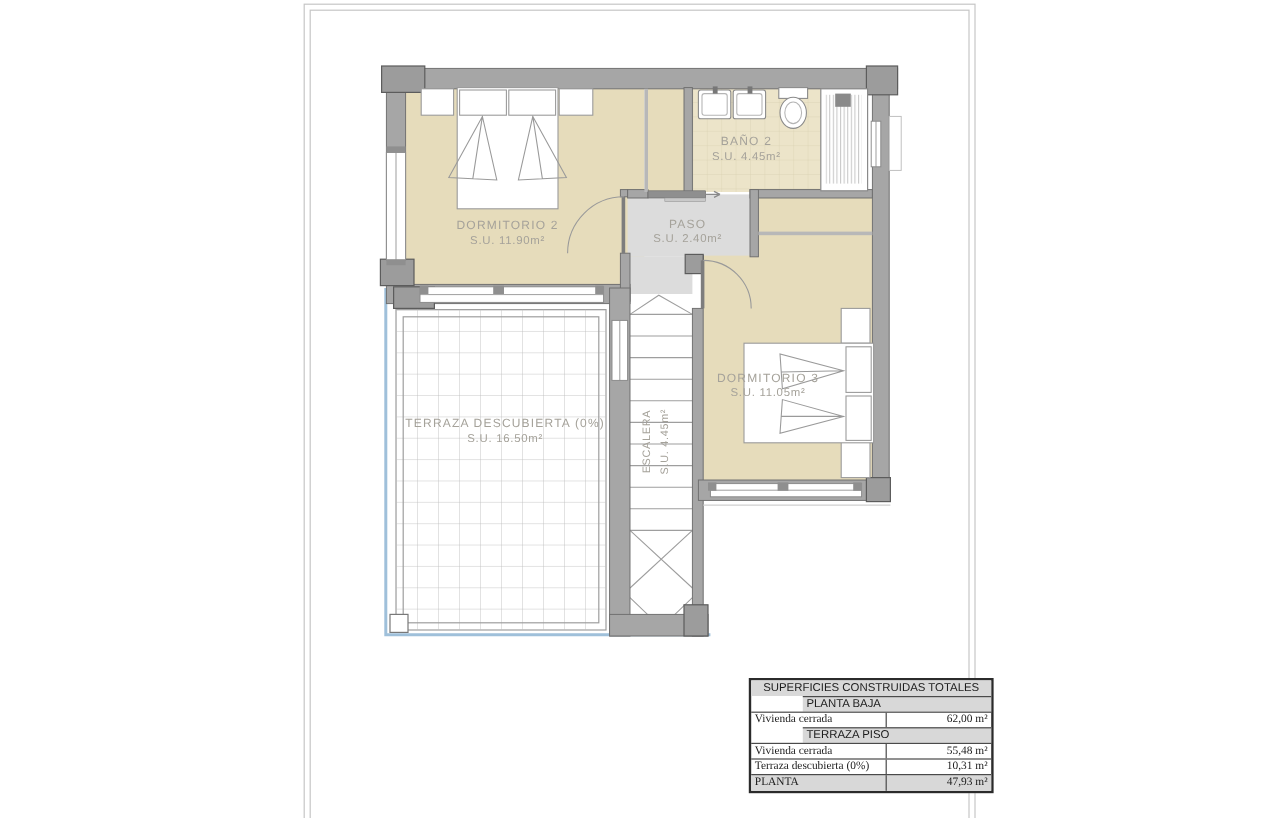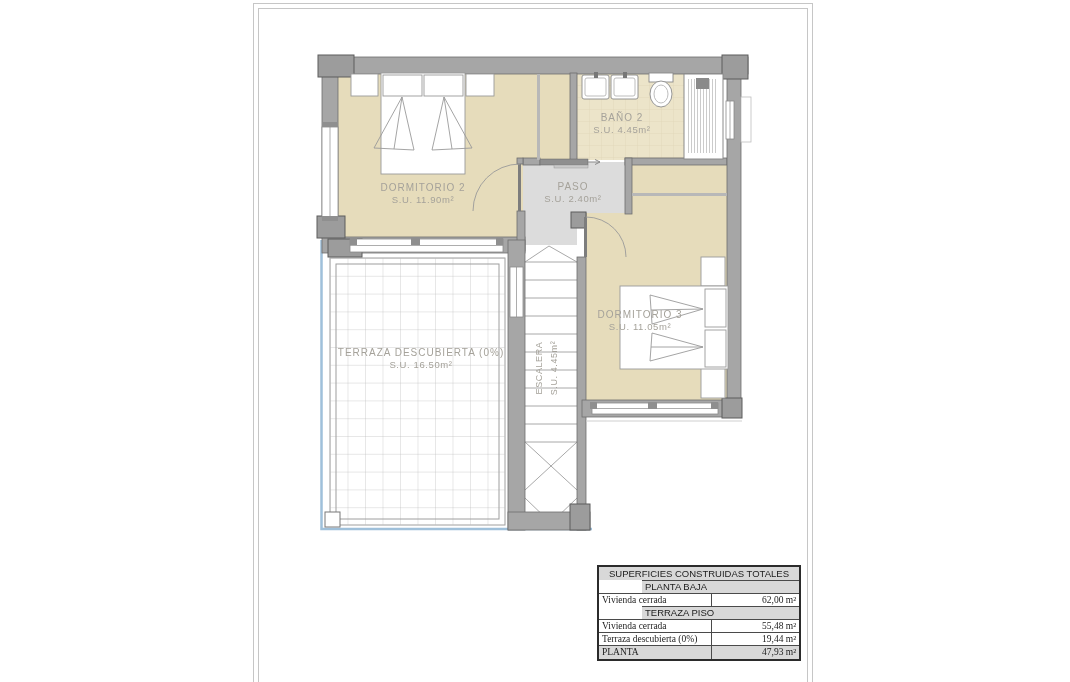--- a/index.html
+++ b/index.html
@@ -2,21 +2,21 @@
 <html><head>
 <meta charset="utf-8">
 <style>
   html,body{margin:0;padding:0;background:#ffffff;}
   .stage{position:relative;width:1070px;height:682px;overflow:hidden;background:#ffffff;
          font-family:"Liberation Sans", sans-serif;}
   svg text{font-family:"Liberation Sans", sans-serif;}
   .plan-label{fill:#a5a29a;letter-spacing:1px;}
   .plan-label.small{letter-spacing:0.6px;}
   
-  .stable{position:absolute;left:597px;top:565px;width:204px;border:2px solid #2b2b2b;
+  .stable{position:absolute;left:624px;top:565px;width:204px;border:2px solid #2b2b2b;
           background:#ffffff;font-size:9.5px;color:#1c1c1c;box-sizing:border-box;}
   .t-title{height:13px;line-height:13px;text-align:center;background:#d8d8d8;}
   .t-sec{height:12px;line-height:12px;background:#d8d8d8;padding-left:3px;border-top:1px solid #4a4a4a;margin-left:43px;}
   .t-row{display:flex;height:12px;line-height:12px;border-top:1px solid #4a4a4a;align-items:stretch;font-family:Liberation Serif, serif;}
   .t-row .lbl{flex:0 0 109px;padding-left:3px;}
   .t-row .val{flex:1;border-left:1px solid #4a4a4a;text-align:right;padding-right:3px;padding-left:19px;}
   .t-row.total{height:13px;line-height:13px;background:#d8d8d8;}
 </style>
 </head>
 <body>
@@ -193,21 +193,21 @@
     <span class="lbl">Vivienda cerrada</span>
     <span class="val">62,00 m²</span>
   </div>
   <div class="t-sec">TERRAZA PISO</div>
   <div class="t-row">
     <span class="lbl">Vivienda cerrada</span>
     <span class="val">55,48 m²</span>
   </div>
   <div class="t-row">
     <span class="lbl">Terraza descubierta (0%)</span>
-    <span class="val">19,44 m²</span>
+    <span class="val">10,31 m²</span>
   </div>
   <div class="t-row total">
     <span class="lbl">PLANTA</span>
     <span class="val">47,93 m²</span>
   </div>
 </div>
 
 </div>
 
 </body></html>

